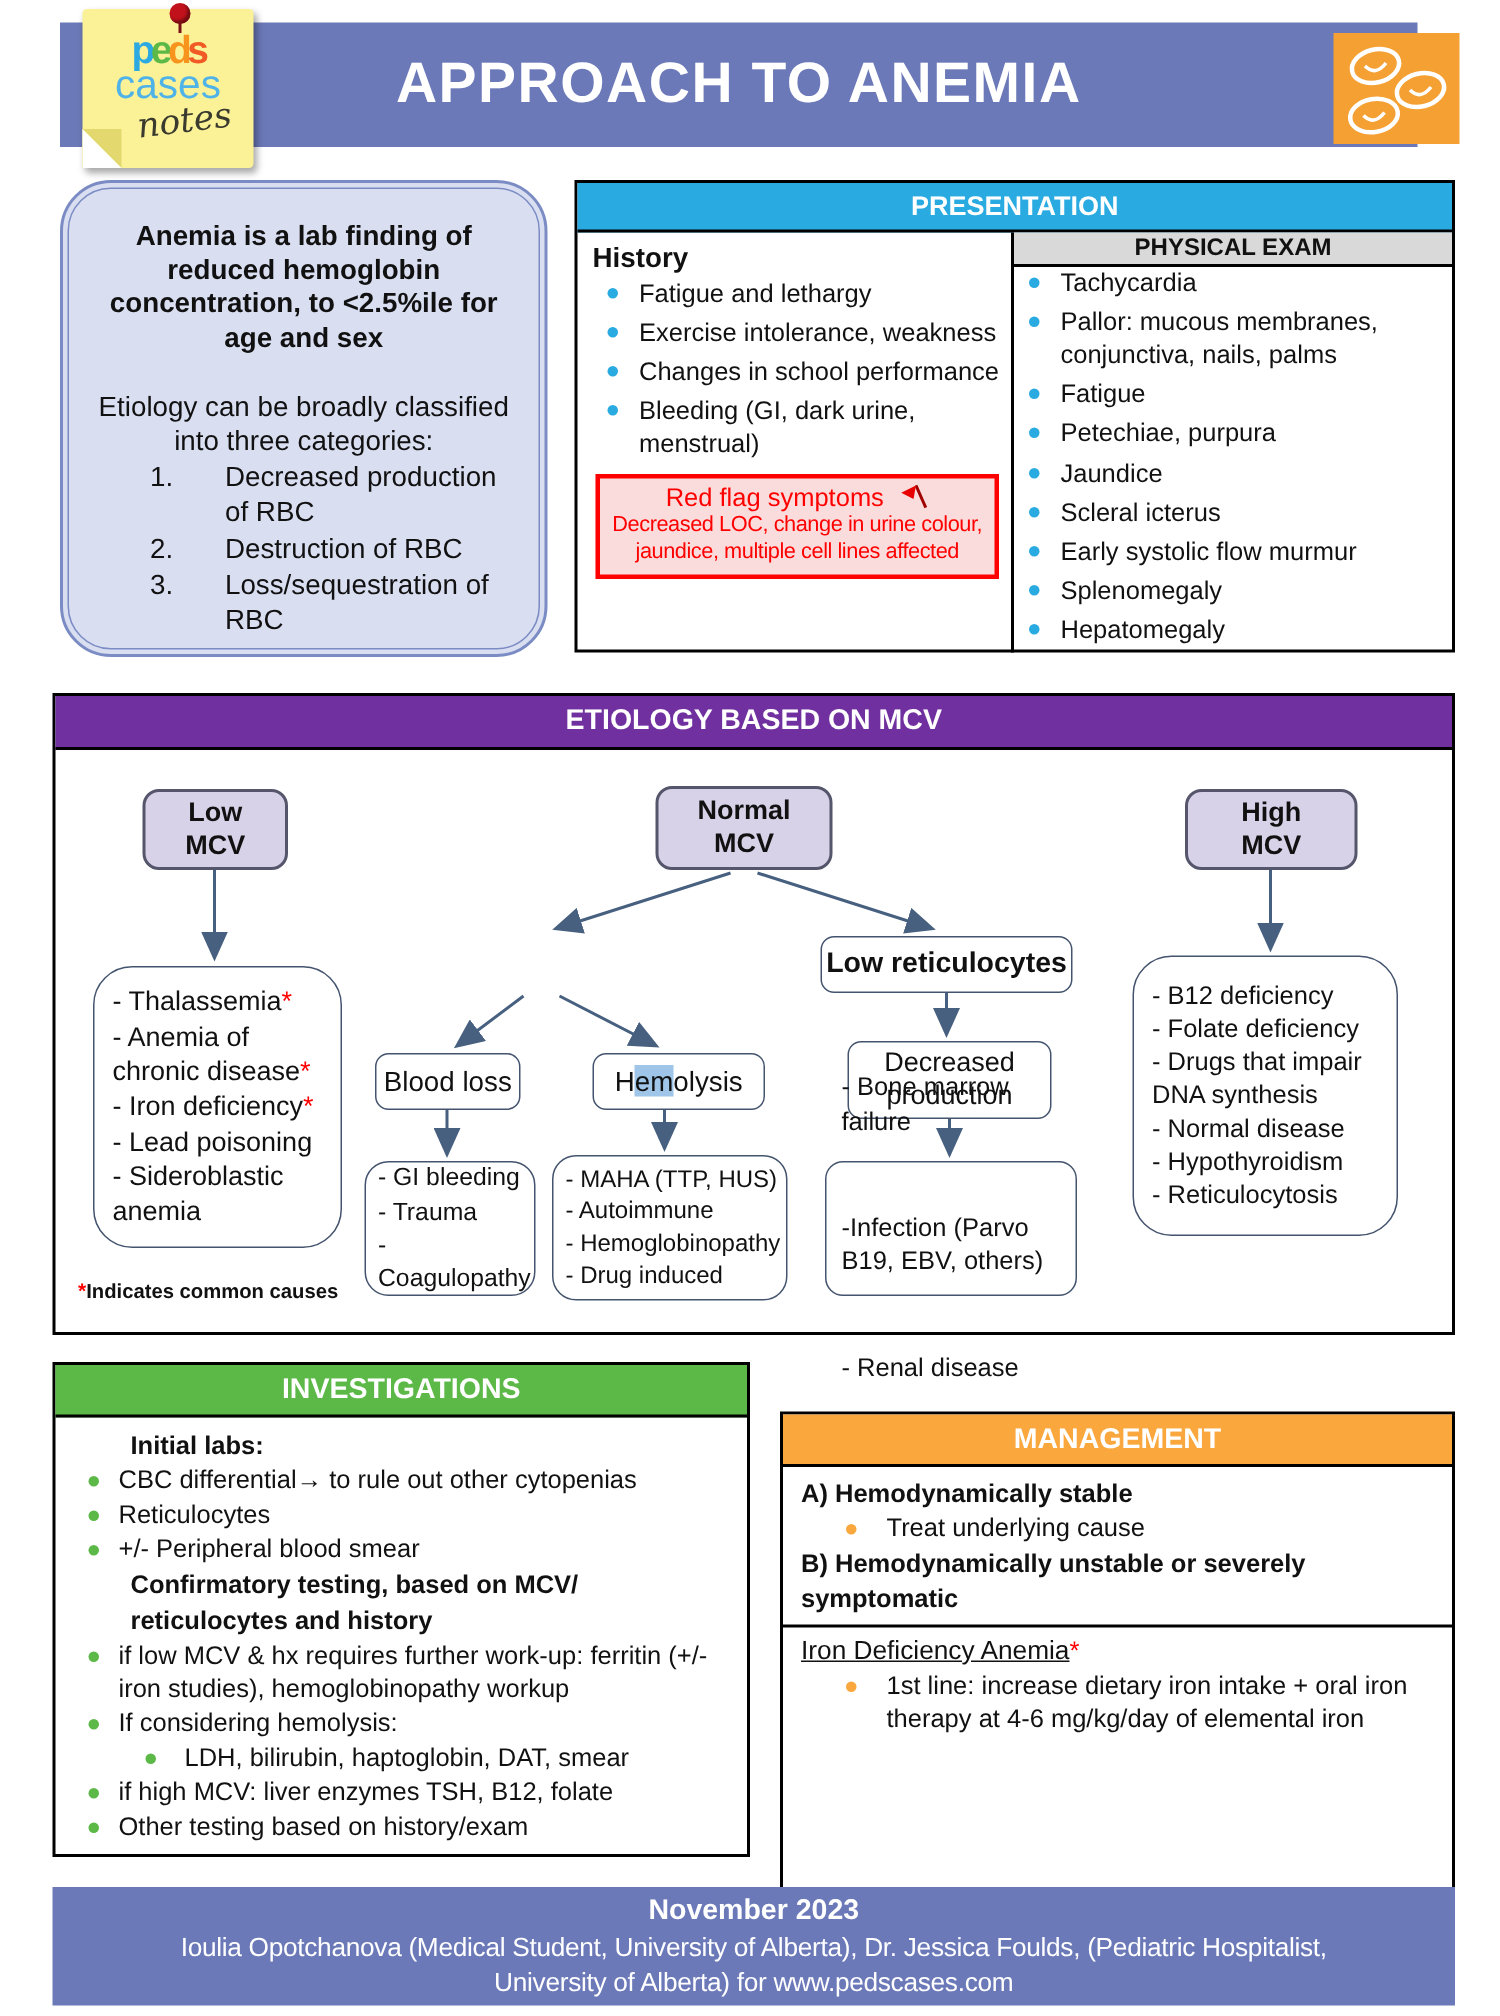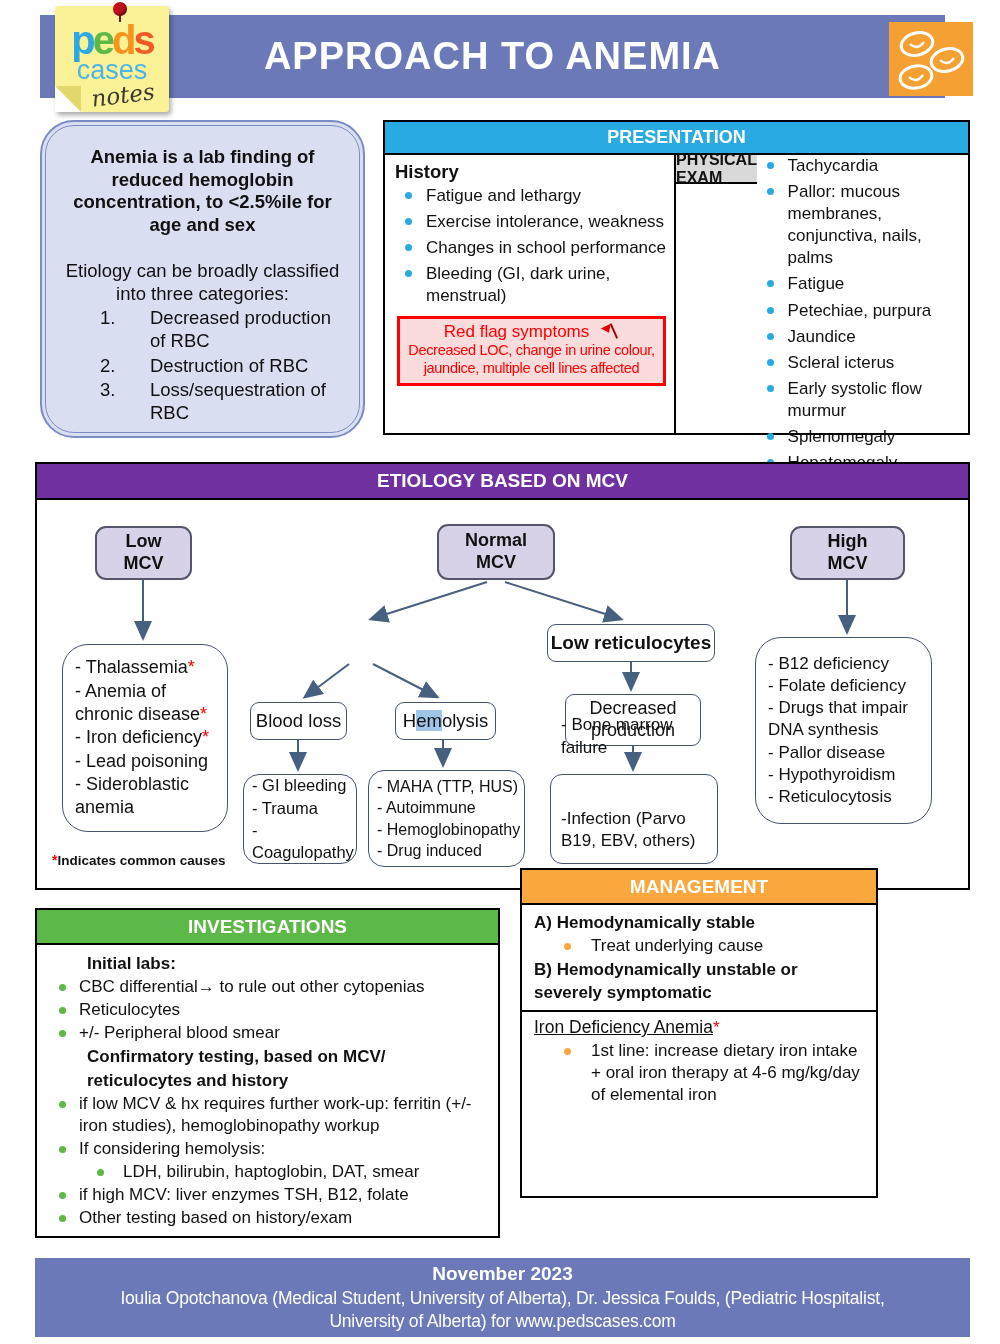--- a/index.html
+++ b/index.html
@@ -10,21 +10,21 @@
   .title-bar{position:absolute;left:40px;top:15px;width:905px;height:83px;
              background:#6B79B8;display:flex;align-items:center;justify-content:center;}
   .title-bar h1{margin:0;color:#fff;font-size:38px;font-weight:bold;letter-spacing:1px;}
   .logo{position:absolute;left:55px;top:6px;width:114px;height:106px;background:#FBF298;
         border-radius:3px;box-shadow:2px 3px 5px rgba(0,0,0,.35);z-index:3;text-align:center;}
   .logo .fold{position:absolute;left:0;bottom:0;width:0;height:0;
               border-left:26px solid #fff;border-top:26px solid #E3D86E;}
   .pin{position:absolute;left:58px;top:-4px;width:14px;height:14px;background:#C1121C;
        border-radius:50%;box-shadow:inset -2px -2px 2px rgba(0,0,0,.4);}
   .pin::after{content:"";position:absolute;left:6px;top:12px;width:2px;height:8px;background:#7A1016;}
-  .peds{font-size:40px;font-weight:bold;letter-spacing:-3px;line-height:1;margin-top:14px;}
+  .peds{font-size:26px;font-weight:bold;letter-spacing:-3px;line-height:1;margin-top:14px;}
   .peds .c0{color:#2BA9E0}.peds .c1{color:#5CB947}.peds .c2{color:#F7941E}.peds .c3{color:#F15A24}
   .cases{font-size:27px;color:#4FB3E8;letter-spacing:0;line-height:.9;margin-top:-2px;}
   .notes{font-family:"DejaVu Serif",serif;font-style:italic;font-size:23px;color:#3a3a2e;
          transform:rotate(-7deg);margin-top:0;margin-left:22px;}
   .rbc-box{position:absolute;left:889px;top:22px;width:84px;height:74px;background:#F5A033;z-index:2;}
 
   
   .def-box{position:absolute;left:40px;top:120px;width:325px;height:318px;background:#D9DEF1;
            border:2px solid #7B8CC4;border-radius:34px;box-sizing:border-box;}
   .def-box::before{content:"";position:absolute;inset:3px;border:1.5px solid #7B8CC4;border-radius:29px;pointer-events:none;}
@@ -38,21 +38,21 @@
   
   .sec{position:absolute;border:2px solid #000;box-sizing:border-box;background:#fff;}
   .sec-header{color:#fff;font-weight:bold;text-align:center;border-bottom:2px solid #000;
               display:flex;align-items:center;justify-content:center;}
 
   
   .presentation{left:383px;top:120px;width:587px;height:315px;}
   .presentation .sec-header{height:31px;background:#29ABE2;font-size:18px;}
   .pres-cols{display:flex;height:280px;}
   .pres-left{width:291px;flex:none;border-right:2px solid #000;box-sizing:border-box;padding:6px 6px 0 10px;}
-  .pres-right{flex:1;display:flex;flex-direction:row;}
+  .pres-right{flex:1;display:flex;flex-direction:column;}
   .pe-header{height:27px;background:#D9D9D9;border-bottom:2px solid #000;font-weight:bold;
              font-size:16px;display:flex;align-items:center;justify-content:center;}
   .pres-right ul{padding:8px 6px 0 4px;}
   h3.list-title{margin:0 0 2px 0;font-size:18.5px;}
   ul.bullets{list-style:none;margin:0;padding:0;font-size:17px;line-height:1.3;}
   ul.bullets li{position:relative;padding-left:31px;margin-bottom:4px;}
   ul.bullets li::before{content:"";position:absolute;left:10px;top:7px;width:7px;height:7px;border-radius:50%;}
   ul.blue li::before{background:#29ABE2;}
   ul.green li::before{background:#5CB947;}
   .red-flag{margin:9px 2px 0 2px;border:3px solid #FF0000;background:#FBDCDC;text-align:center;
@@ -82,21 +82,21 @@
   .investigations{left:35px;top:908px;width:465px;height:330px;}
   .investigations .sec-header{height:33px;background:#5CB947;font-size:19px;}
   .inv-body{padding:7px 8px 0 12px;font-size:17px;line-height:1.4;}
   .inv-body .bold-line{font-weight:bold;margin-left:38px;}
   ul.bullets.inv li{margin-bottom:1px;padding-left:30px;}
   ul.bullets.inv li::before{top:8px;}
   ul.bullets.inv li.sub{padding-left:74px;}
   ul.bullets.inv li.sub::before{left:48px;}
 
   
-  .management{left:520px;top:868px;width:358px;height:330px;}
+  .management{left:520px;top:941px;width:450px;height:330px;}
   .management .sec-header{height:33px;background:#FAA73E;font-size:19px;}
   .mgmt-body{padding:7px 10px 0 12px;font-size:17px;line-height:1.35;}
   .mgmt-body .bold-line{font-weight:bold;}
   ul.bullets.mgmt li{padding-left:57px;margin-bottom:2px;}
   ul.bullets.mgmt li::before{left:30px;top:8px;background:#FAA73E;}
   .mgmt-divider{border-top:2px solid #000;margin:5px -10px 4px -12px;}
   .ida-title{text-decoration:underline;font-size:17.5px;}
   .red-bold{color:#FF0000;font-weight:bold;}
 
   
@@ -221,21 +221,21 @@
       <div class="node lav" style="left:400px;top:24px;width:118px;height:56px;">
         <div><span>Normal</span><br><span>MCV</span></div>
       </div>
       <div class="node lav" style="left:753px;top:26px;width:115px;height:54px;">
         <div><span>High</span><br><span>MCV</span></div>
       </div>
 
       <div class="node bold" style="left:510px;top:124px;width:168px;height:38px;">Low reticulocytes</div>
 
       <div class="node" style="left:213px;top:202px;width:97px;height:38px;font-size:18.5px;">Blood loss</div>
-      <div class="node" style="left:358px;top:202px;width:101px;height:38px;font-size:18.5px;">
+      <div class="node" style="left:358px;top:202px;width:115px;height:38px;font-size:18.5px;">
         <div><span>H</span><span class="hl">em</span><span>olysis</span></div>
       </div>
       <div class="node" style="left:528px;top:194px;width:136px;height:52px;">
         <div><span>Decreased</span><br><span>production</span></div>
       </div>
 
       <div class="causes" style="left:25px;top:144px;width:166px;height:188px;border-radius:26px;padding:10px 8px 10px 12px;font-size:18px;line-height:1.3;">
         <div><span>- Thalassemia</span><span class="red">*</span></div>
         <div><span>- Anemia of chronic disease</span><span class="red">*</span></div>
         <div><span>- Iron deficiency</span><span class="red">*</span></div>
@@ -259,21 +259,21 @@
       <div class="causes" style="left:513px;top:274px;width:168px;height:90px;border-radius:12px;padding:6px 4px 6px 10px;font-size:17px;line-height:1.35;gap:48px;">
         <div>- Bone marrow failure</div>
         <div>-Infection (Parvo B19, EBV, others)</div>
         <div>- Renal disease</div>
       </div>
 
       <div class="causes" style="left:718px;top:137px;width:177px;height:187px;border-radius:26px;padding:8px 4px 8px 12px;font-size:17px;line-height:1.3;">
         <div>- B12 deficiency</div>
         <div>- Folate deficiency</div>
         <div>- Drugs that impair DNA synthesis</div>
-        <div>- Pallor disease</div>
+        <div>- Normal disease</div>
         <div>- Hypothyroidism</div>
         <div>- Reticulocytosis</div>
       </div>
 
       <div class="footnote"><span class="red">*</span><span>Indicates common causes</span></div>
     </div>
   </div>
 
   <div class="sec investigations">
     <div class="sec-header">INVESTIGATIONS</div>

